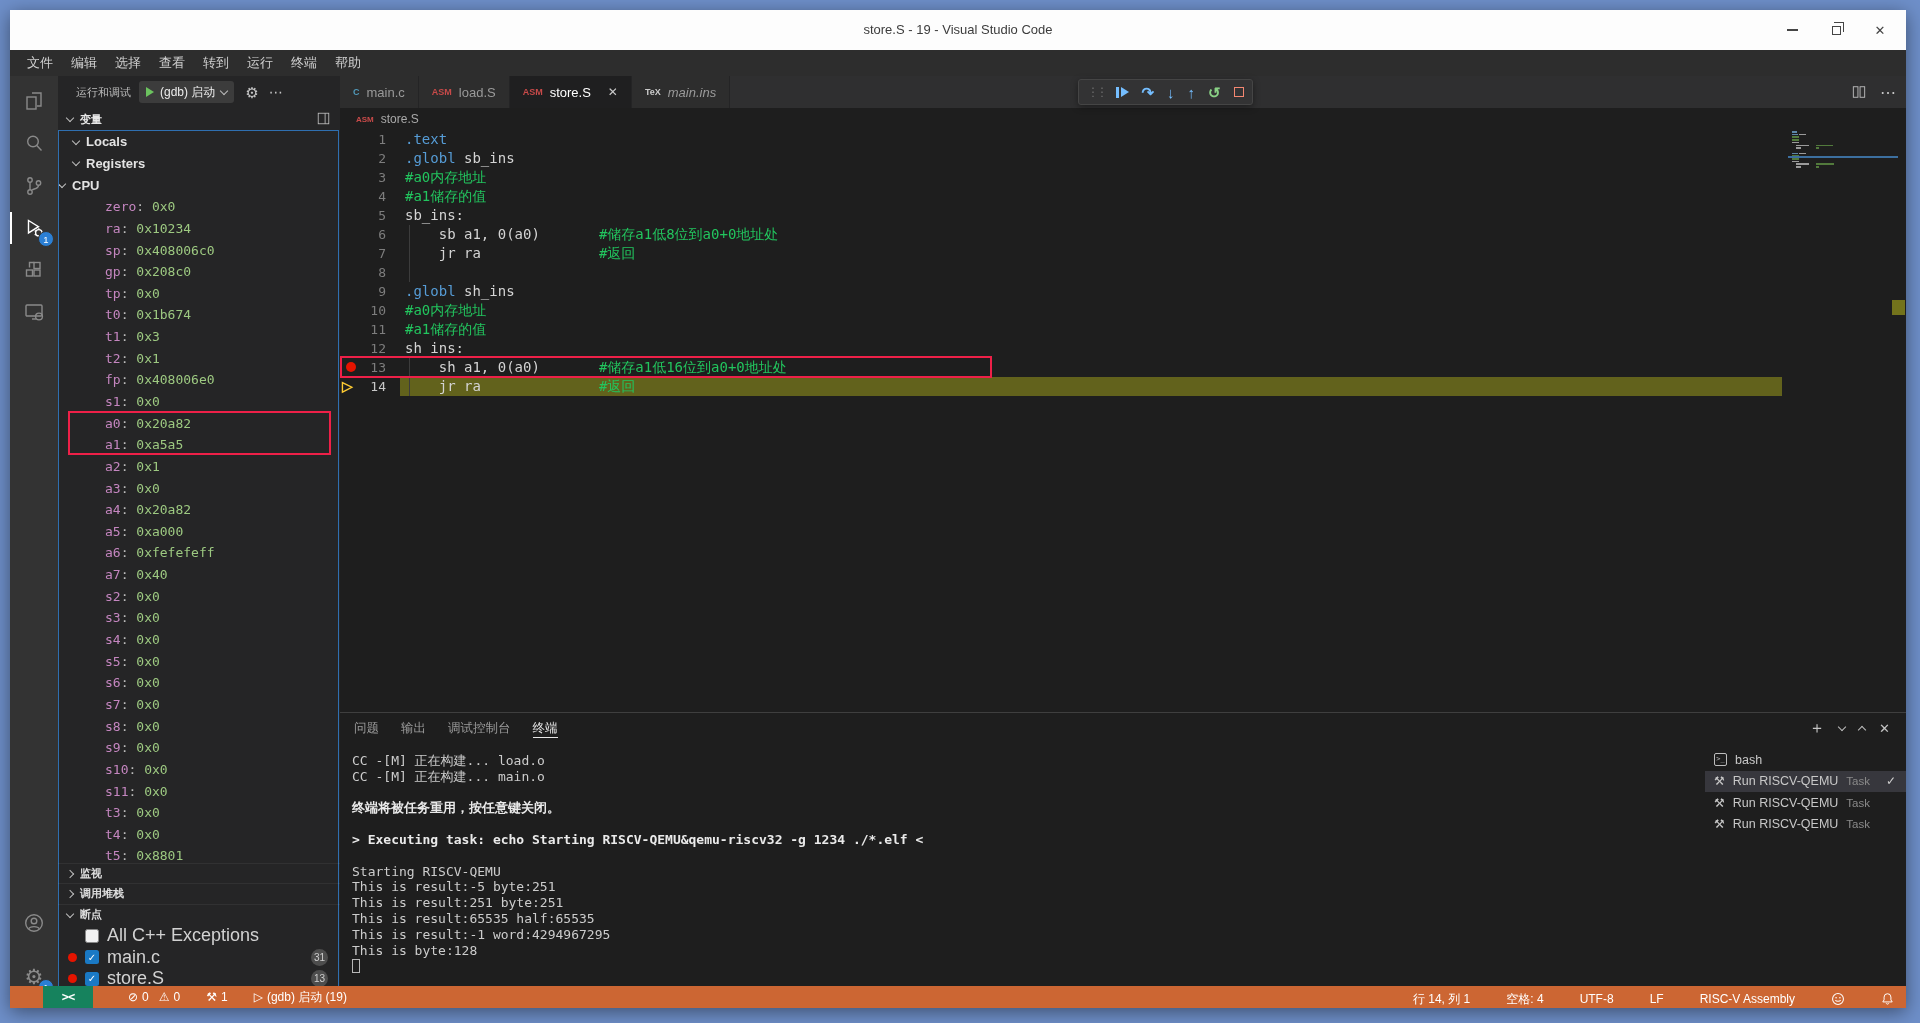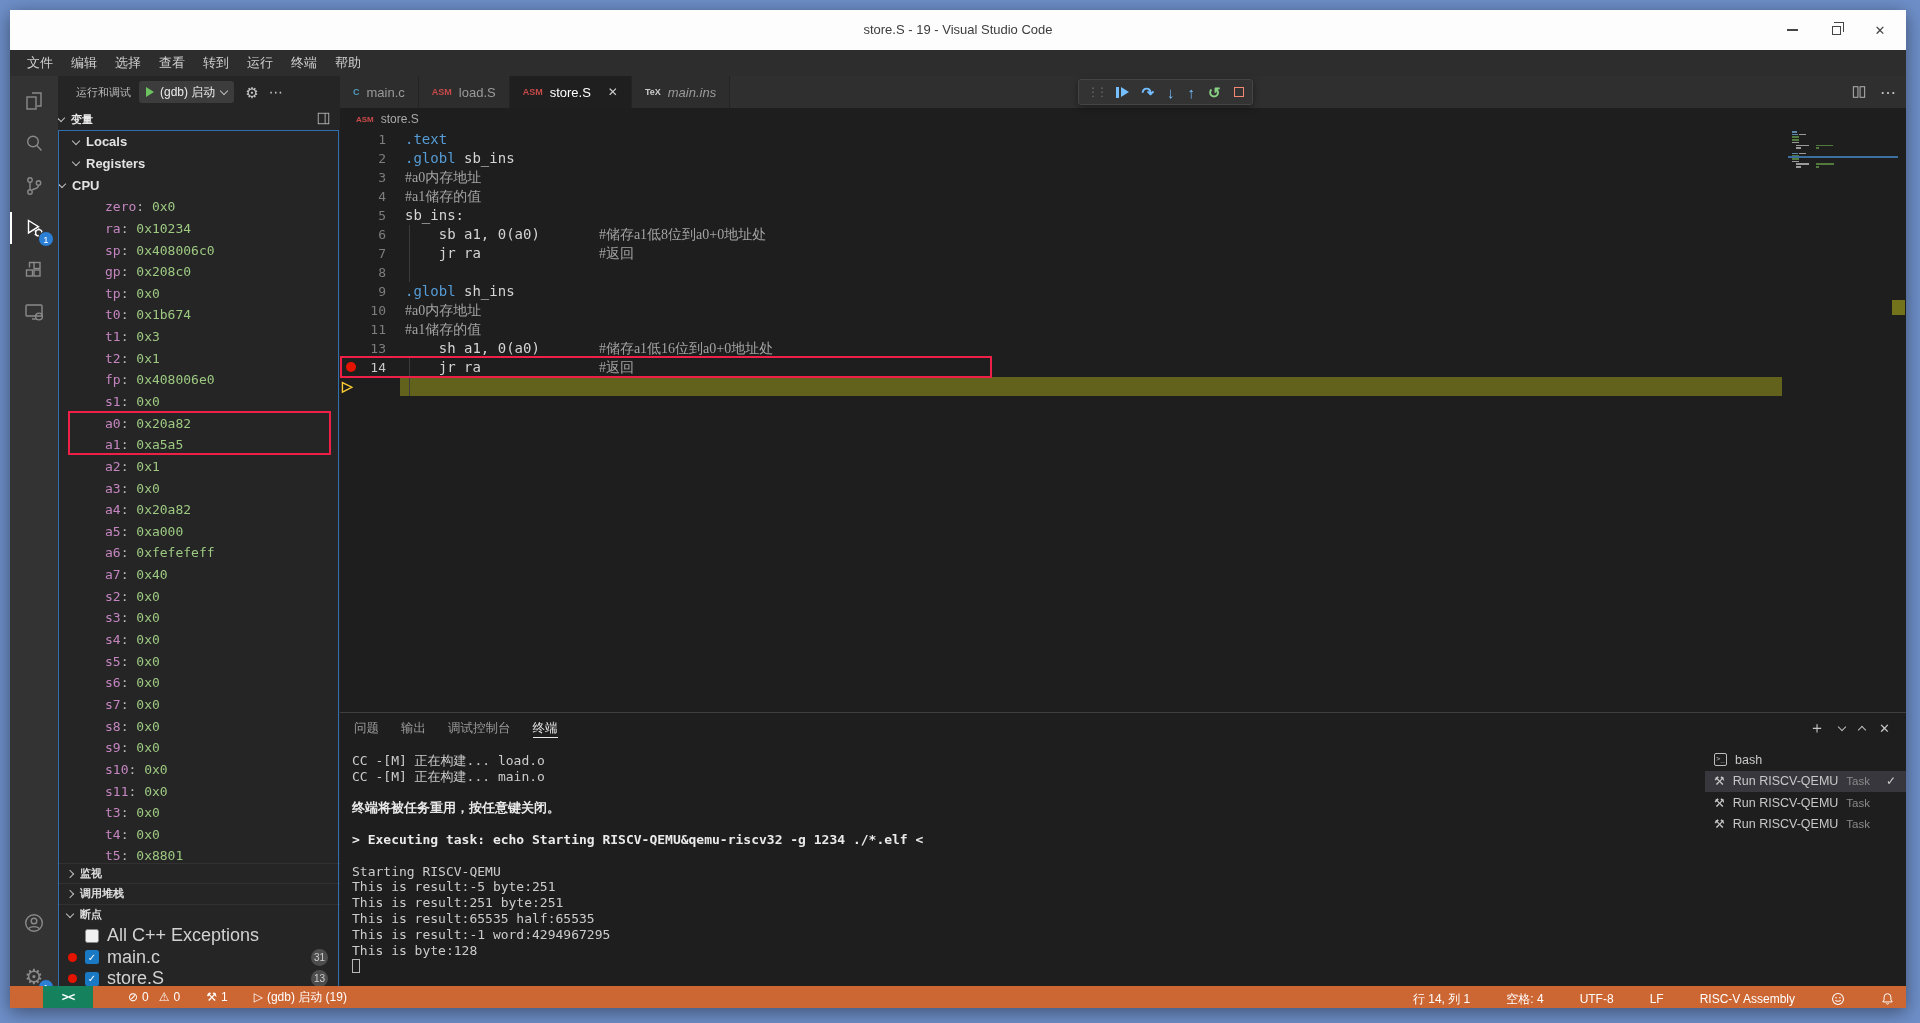--- a/index.html
+++ b/index.html
@@ -34,21 +34,21 @@
   .sb-header{position:absolute;left:0;top:0;width:100%;height:32px;display:flex;align-items:center;padding-left:18px;}
   .sb-header-label{font-size:11px;color:#bcbcbc;margin-right:8px;white-space:nowrap;}
   .launch-box{height:22px;background:#3c3c3c;border-radius:3px;display:flex;align-items:center;padding:0 7px;gap:6px;}
   .play-tri{width:0;height:0;border-left:8px solid #6cc35f;border-top:5px solid transparent;border-bottom:5px solid transparent;}
   .launch-label{color:#ececec;font-size:12px;white-space:nowrap;}
   .chev{display:inline-block;width:6px;height:6px;border-right:1.4px solid #bdbdbd;border-bottom:1.4px solid #bdbdbd;transform:rotate(45deg);}
   .chev.right{transform:rotate(-45deg);}
   .chev.up{transform:rotate(-135deg);}
   .sb-gear{margin-left:11px;color:#c5c5c5;font-size:15px;line-height:1;}
   .sb-dots{margin-left:10px;color:#c5c5c5;font-size:14px;letter-spacing:1px;}
-  .sb-vars-title{position:absolute;left:0;top:32px;width:100%;height:22px;display:flex;align-items:center;gap:7px;}
+  .sb-vars-title{position:absolute;left:0;top:32px;width:100%;height:22px;display:flex;align-items:center;padding-left:9px;gap:7px;}
   .sb-vars-title .sec-label{font-size:11px;font-weight:700;color:#e7e7e7;}
   .vars-panel-icon{position:absolute;right:10px;top:3px;}
   .vars-tree{position:absolute;left:0;top:54px;width:281px;height:884px;border:1px solid #2f6fb0;overflow:hidden;}
   .tree-row{height:21.65px;display:flex;align-items:center;font-size:13px;}
   .tree-row .glabel{font-weight:700;color:#e3e3e3;margin-left:7px;}
   .reg-row{padding-left:46px;font-family:"DejaVu Sans Mono",monospace;font-size:13px;white-space:pre;}
   .rname{color:#c586c0;}.rsep{color:#bdbdbd;}.rval{color:#9dc981;}
   .sb-red-box{position:absolute;left:10px;top:335px;width:263px;height:44px;border:2.5px solid #ee2048;z-index:6;}
   .sec{position:absolute;left:0;width:100%;height:20px;display:flex;align-items:center;padding-left:9px;gap:7px;border-top:1px solid rgba(255,255,255,.06);}
   .sec .sec-label{font-size:11px;font-weight:700;color:#dddddd;}
@@ -83,21 +83,21 @@
   .breadcrumb{position:absolute;left:0;top:32px;width:100%;height:22px;display:flex;align-items:center;padding-left:16px;gap:7px;font-size:12px;color:#a9a9a9;background:#1e1e1e;}
   .bc-icon{color:#c74a49;font-weight:700;font-size:8px;}
 
   .code-region{position:absolute;left:0;top:54px;width:100%;height:582px;overflow:hidden;}
   .cur-line{position:absolute;left:60px;top:247px;width:1382px;height:19px;background:#62621c;z-index:0;}
   .code-lines{position:absolute;left:0;top:0;width:100%;z-index:1;}
   .code-line{position:relative;height:19px;font-family:"DejaVu Sans Mono",monospace;font-size:14px;line-height:19px;white-space:pre;}
   .ln{position:absolute;left:0;top:0;width:46px;text-align:right;color:#7d7d7d;font-size:13px;}
   .code-line.current .ln{color:#c8c8c8;}
   .lcontent{position:absolute;left:65px;top:0;}
-  .kw{color:#569cd6;}.pl{color:#d4d4d4;}.cm{color:#a3a3a3;font-family:Liberation Serif, serif;}
+  .kw{color:#569cd6;}.pl{color:#d4d4d4;}.cm{color:#22c55e;}
   .gut-bp{position:absolute;left:6px;top:232px;width:10px;height:10px;border-radius:50%;background:#e51400;z-index:3;}
   .gut-arrow{position:absolute;left:2px;top:247px;height:19px;line-height:19px;color:#ffcc33;font-size:14px;font-weight:700;z-index:3;}
   .ed-red-box{position:absolute;left:0;top:226px;width:652px;height:22px;border:2.5px solid #ee2048;z-index:4;}
   .iguide{position:absolute;width:1px;background:#3c3c3c;left:69px;z-index:0;}
   .minimap{position:absolute;left:1452px;top:1px;width:104px;height:45px;}
   .mm-dash{position:absolute;height:1.6px;}
   .mm-blue{position:absolute;left:1448px;top:26px;width:110px;height:2px;background:#3c6f9f;}
   .scroll-marker{position:absolute;left:1552px;top:170px;width:13px;height:15px;background:#73731c;}
 
   
@@ -379,20 +379,21 @@
             <div class="code-line"><span class="ln">2</span><span class="lcontent"><span class="kw">.globl</span><span class="pl"> sb_ins</span></span></div>
             <div class="code-line"><span class="ln">3</span><span class="lcontent"><span class="cm">#a0内存地址</span></span></div>
             <div class="code-line"><span class="ln">4</span><span class="lcontent"><span class="cm">#a1储存的值</span></span></div>
             <div class="code-line"><span class="ln">5</span><span class="lcontent"><span class="pl">sb_ins:</span></span></div>
             <div class="code-line"><span class="ln">6</span><span class="lcontent"><span class="pl">    sb a1, 0(a0)       </span><span class="cm">#储存a1低8位到a0+0地址处</span></span></div>
             <div class="code-line"><span class="ln">7</span><span class="lcontent"><span class="pl">    jr ra              </span><span class="cm">#返回</span></span></div>
             <div class="code-line"><span class="ln">8</span><span class="lcontent"></span></div>
             <div class="code-line"><span class="ln">9</span><span class="lcontent"><span class="kw">.globl</span><span class="pl"> sh_ins</span></span></div>
             <div class="code-line"><span class="ln">10</span><span class="lcontent"><span class="cm">#a0内存地址</span></span></div>
             <div class="code-line"><span class="ln">11</span><span class="lcontent"><span class="cm">#a1储存的值</span></span></div>
+            <div class="code-line"><span class="ln">12</span><span class="lcontent"><span class="pl">sh_ins:</span></span></div>
             <div class="code-line"><span class="ln">13</span><span class="lcontent"><span class="pl">    sh a1, 0(a0)       </span><span class="cm">#储存a1低16位到a0+0地址处</span></span></div>
             <div class="code-line current"><span class="ln">14</span><span class="lcontent"><span class="pl">    jr ra              </span><span class="cm">#返回</span></span></div>
           </div>
         <div class="gut-bp"></div>
         <div class="gut-arrow">▷</div>
         <div class="ed-red-box"></div>
         <div class="minimap" id="minimap">
             <div class="mm-dash" style="left: 0px; top: 0px; width: 5.25px; background: rgb(93, 135, 168);"></div>
             <div class="mm-dash" style="left: 0px; top: 2.7px; width: 6.3px; background: rgb(93, 135, 168);"></div>
             <div class="mm-dash" style="left: 7.35px; top: 2.7px; width: 6.3px; background: rgb(154, 154, 154);"></div>

